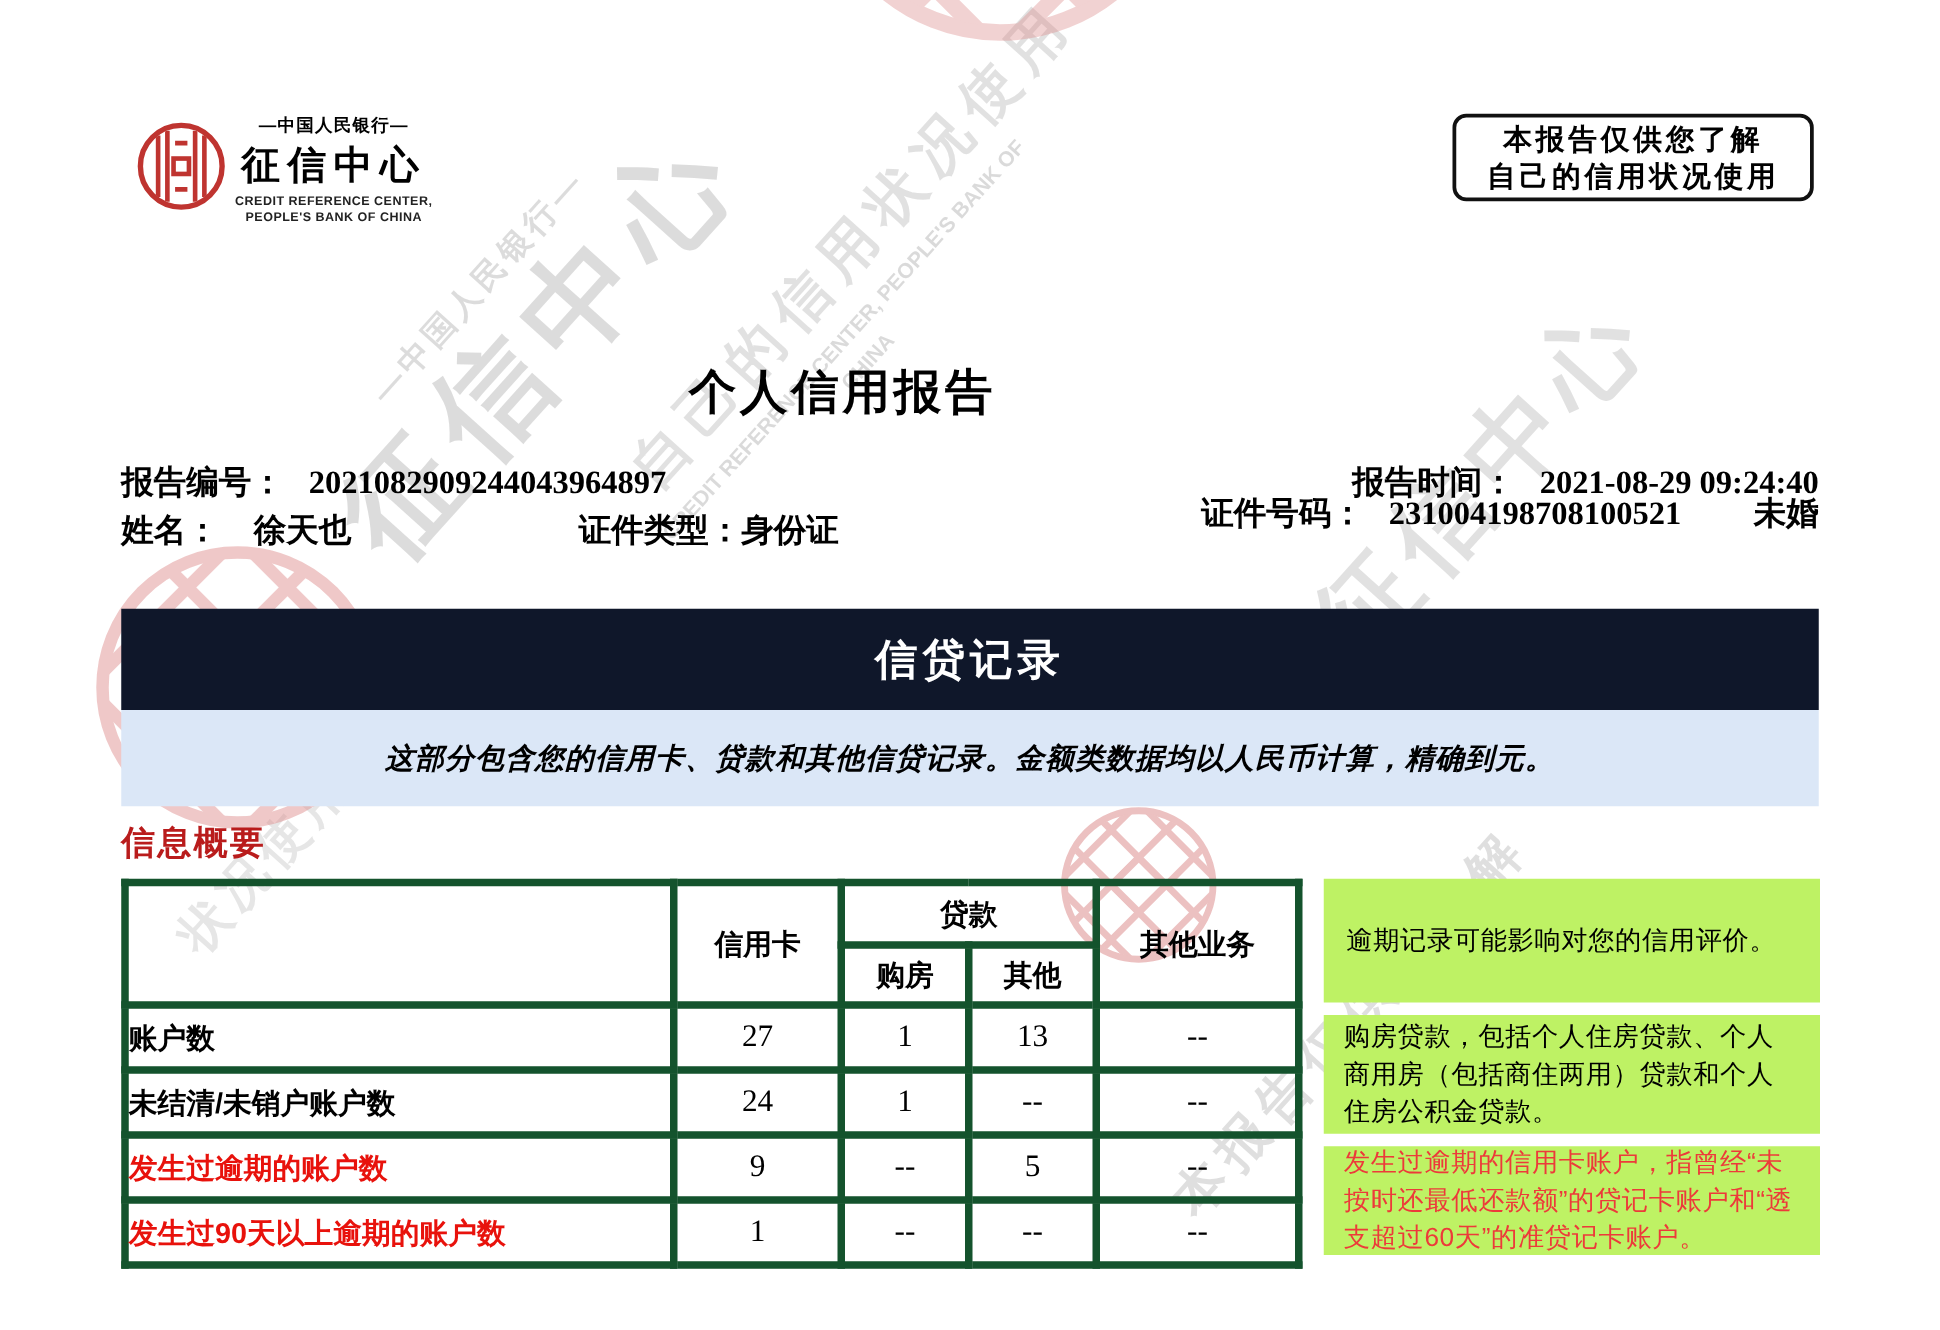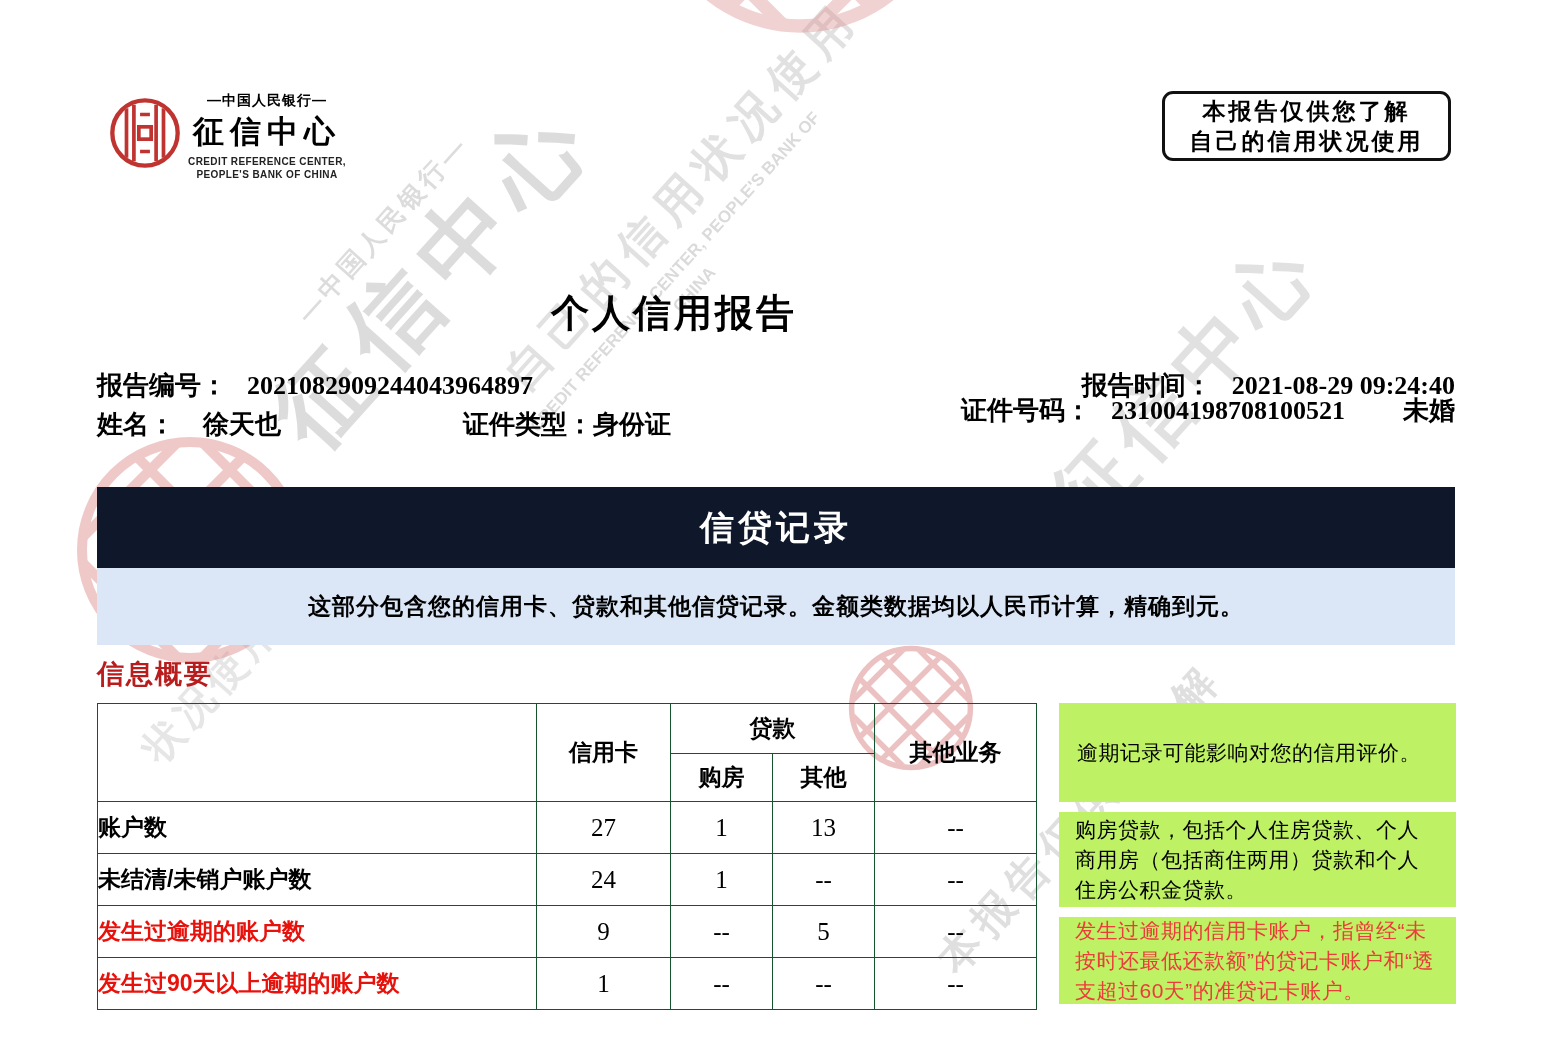--- a/index.html
+++ b/index.html
@@ -46,28 +46,28 @@
   .r2r{right:97px;top:393px;text-align:left;}
   .gap-l{display:inline-block;width:28px;}
   .gap-xl{display:inline-block;width:58px;}
 
   
   .banner{left:97px;top:487px;width:1358px;height:81px;background:#0f172a;z-index:1;
     display:flex;align-items:center;justify-content:center;}
   .banner span{color:#fff;font-size:34px;font-weight:bold;letter-spacing:4px;}
   .desc-band{left:97px;top:568px;width:1358px;height:77px;background:#dbe7f7;z-index:1;
     display:flex;align-items:center;justify-content:center;}
-  .desc-band span{font-size:23px;font-weight:bold;letter-spacing:1px;}
+  .desc-band span{font-size:23px;font-weight:bold;font-style:italic;letter-spacing:1px;}
 
   .summary-heading{left:97px;top:656px;font-size:27px;font-weight:bold;color:#b91c1c;z-index:1;letter-spacing:2px;}
 
   
   .tbl-wrap{left:97px;top:703px;z-index:1;}
   table.summary{border-collapse:collapse;table-layout:fixed;width:939px;background:transparent;}
-  table.summary td,table.summary th{border:1px solid #14532d;padding:0;background:transparent;}
+  table.summary td,table.summary th{border:6px solid #14532d;padding:0;background:transparent;}
   th.h{font-size:23px;font-weight:bold;text-align:center;}
   .hr1{height:50px;} .hr2{height:48px;} .dr{height:52px;}
   td.lbl{font-size:23px;font-weight:bold;text-align:left;padding-left:16px;}
   td.num{font-family:"Liberation Serif","DejaVu Serif",serif;font-size:25px;text-align:center;}
   tr.alert td.lbl{color:#e8120c;}
 
   
   .note{left:1059px;width:397px;background:#bef264;z-index:1;box-sizing:border-box;
     display:flex;align-items:center;}
   .note div{font-size:21px;line-height:30px;letter-spacing:.5px;}

